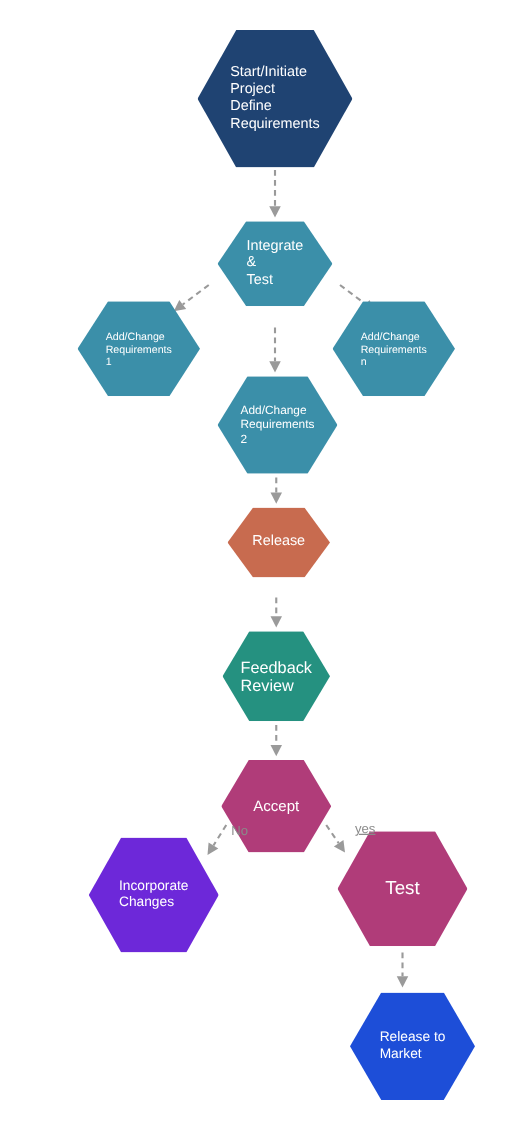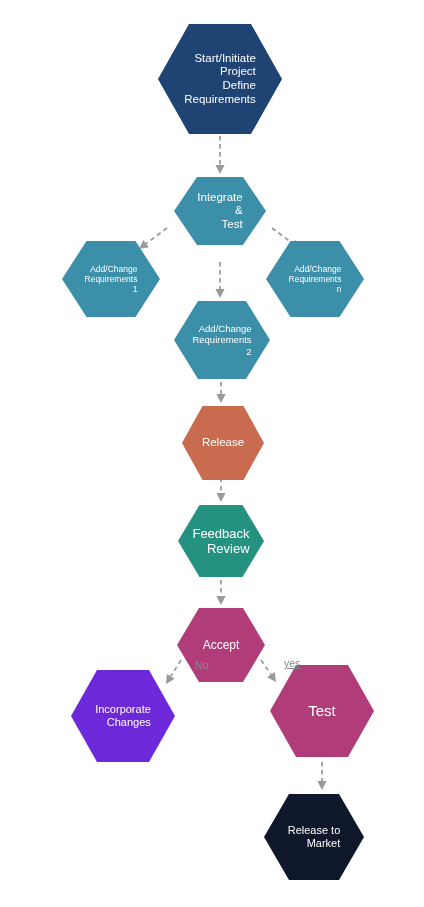--- a/index.html
+++ b/index.html
@@ -24,21 +24,21 @@
     left: 0;
     top: 0;
     width: 424px;
     height: 907px;
   }
   .node {
     position: absolute;
     display: flex;
     align-items: center;
     justify-content: center;
-    text-align: right;
+    text-align: left;
     color: #ffffff;
     line-height: 1.18;
     clip-path: polygon(25% 0%, 75% 0%, 100% 50%, 75% 100%, 25% 100%, 0% 50%);
     box-sizing: border-box;
     padding: 0 6px;
   }
   .node .label {
     white-space: pre-line;
     display: block;
   }
@@ -117,40 +117,40 @@
       <div class="node" style="left: 266px; top: 241px; width: 98px; height: 76px; background: rgb(59, 143, 169); font-size: 8.5px; color: rgb(255, 255, 255);">
         <span class="label">Add/Change
 Requirements
 n</span>
       </div>
       <div class="node" style="left: 174px; top: 301px; width: 96px; height: 78px; background: rgb(59, 143, 169); font-size: 9.5px; color: rgb(255, 255, 255);">
         <span class="label">Add/Change
 Requirements
 2</span>
       </div>
-      <div class="node" style="left: 182px; top: 406px; width: 82px; height: 74px; background: rgb(200, 107, 79); font-size: 11.5px; color: rgb(255, 255, 255);">
+      <div class="node" style="left: 182px; top: 406px; width: 82px; height: 56px; background: rgb(200, 107, 79); font-size: 11.5px; color: rgb(255, 255, 255);">
         <span class="label">Release</span>
       </div>
       <div class="node" style="left: 178px; top: 505px; width: 86px; height: 72px; background: rgb(37, 145, 128); font-size: 13px; color: rgb(255, 255, 255);">
         <span class="label">Feedback
 Review</span>
       </div>
       <div class="node" style="left: 177px; top: 608px; width: 88px; height: 74px; background: rgb(176, 60, 121); font-size: 12px; color: rgb(255, 255, 255);">
         <span class="label">Accept</span>
       </div>
       <div class="node" style="left: 71px; top: 670px; width: 104px; height: 92px; background: #6d28d9; font-size: 11px; color: rgb(255, 255, 255);">
         <span class="label">Incorporate
 Changes</span>
       </div>
       <div class="node" style="left: 270px; top: 665px; width: 104px; height: 92px; background: rgb(176, 60, 121); font-size: 15px; color: rgb(255, 255, 255);">
         <span class="label">Test</span>
       </div>
-      <div class="node" style="left: 264px; top: 794px; width: 100px; height: 86px; background: #0f172a; font-size: 11px; color: rgb(255, 255, 255);">
+      <div class="node" style="left: 280px; top: 794px; width: 100px; height: 86px; background: #1d4ed8; font-size: 11px; color: rgb(255, 255, 255);">
         <span class="label">Release to
 Market</span>
       </div>
     </div>
   <div id="label-layer">
-      <div class="edge-label" style="left: 155px; top: 659px; color: rgb(138, 138, 138); padding-left: 40px;">No</div>
+      <div class="edge-label" style="left: 145px; top: 659px; color: rgb(138, 138, 138); padding-left: 40px;">No</div>
       <div class="edge-label" style="left: 284px; top: 657px; color: rgb(138, 138, 138); text-decoration: underline;">yes</div>
     </div>
 
 </div>
 
 </body></html>

